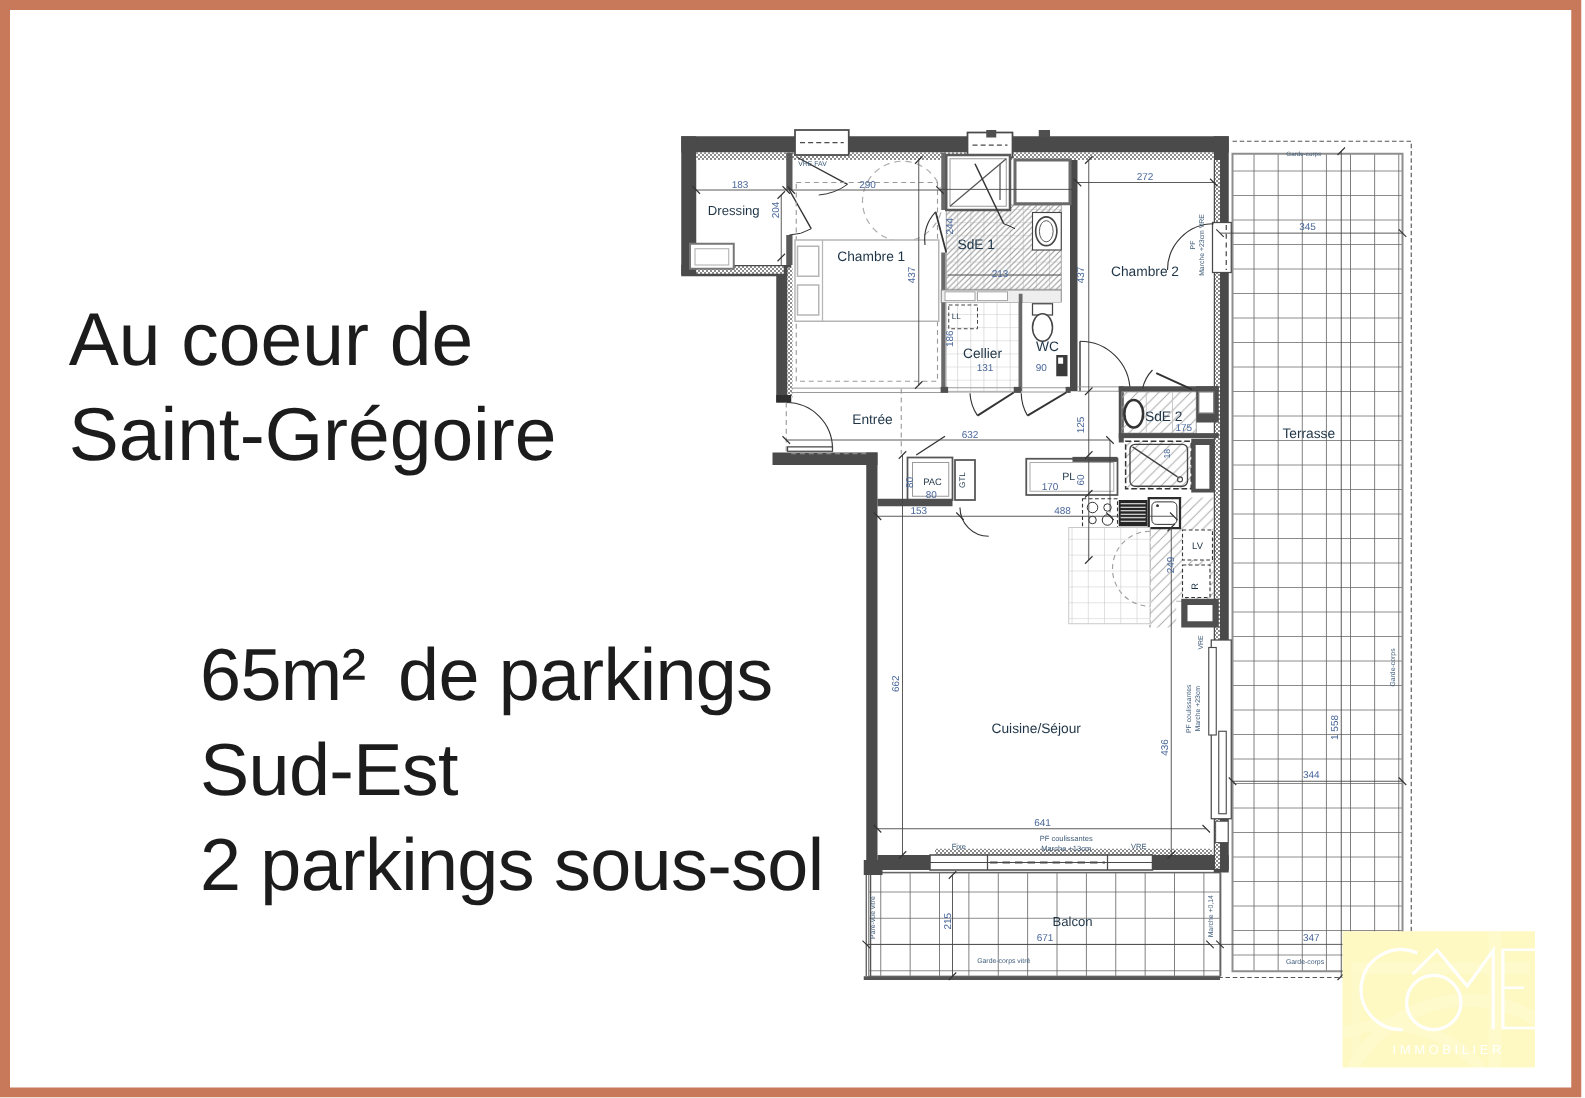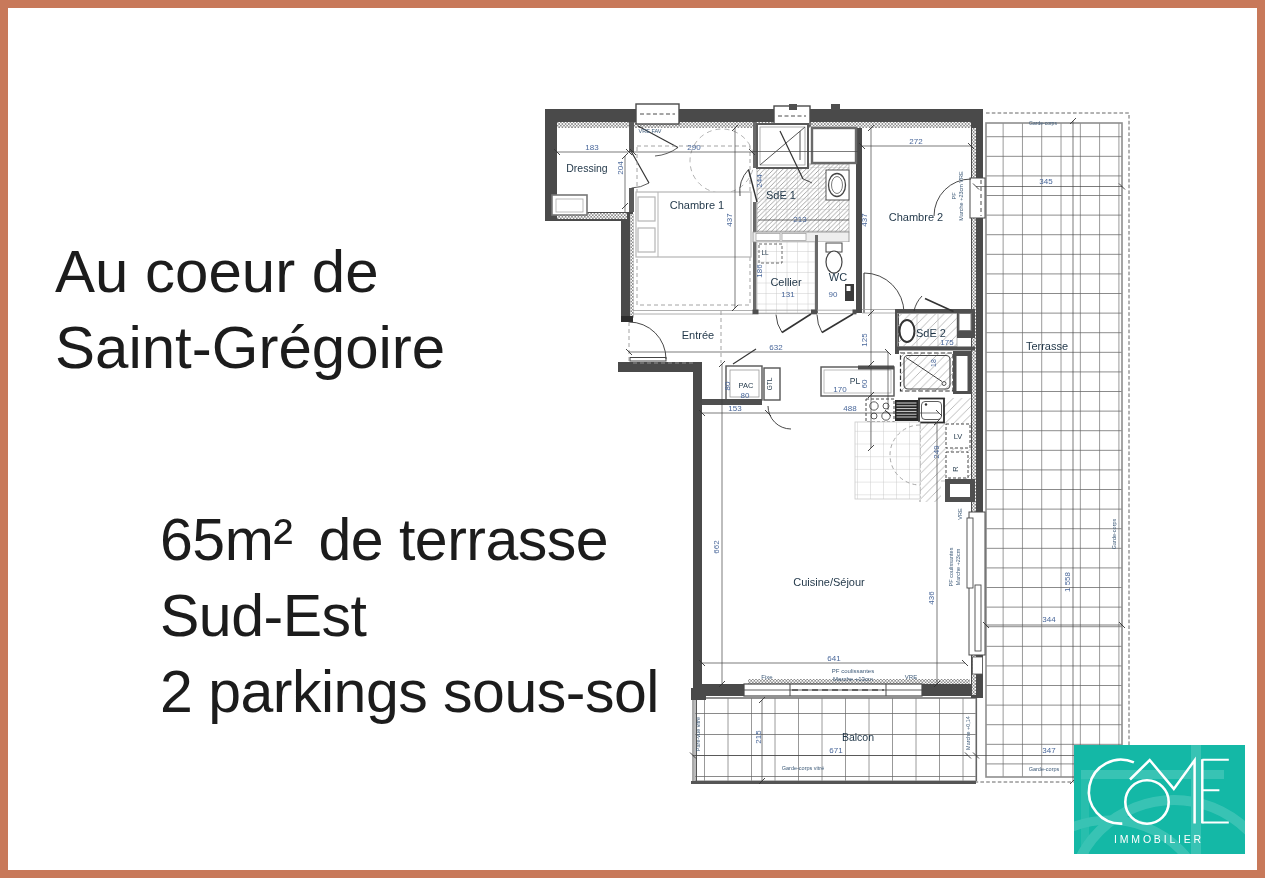--- a/index.html
+++ b/index.html
@@ -6,21 +6,21 @@
   body{width:1268px;height:878px;position:relative;overflow:hidden;font-family:"Liberation Sans",sans-serif;}
   .abs{position:absolute;}
 </style>
 </head>
 <body>
 
 <div class="abs" style="left:0;top:0;width:1265px;height:878px;border:8px solid #c8795a;box-sizing:border-box;"></div>
 
 <div class="abs" style="left:55px;top:234px;width:700px;font-size:60px;line-height:76px;color:#1c1c1c;">Au coeur de<br>Saint-Grégoire</div>
 
-<div class="abs" style="left:160px;top:502px;font-size:59px;line-height:76px;color:#1c1c1c;letter-spacing:-0.5px;">65m²<span style="margin-left:26px">de terrasse</span><br>Sud-Est<br>2 parkings sous-sol</div>
+<div class="abs" style="left:160px;top:502px;font-size:59px;line-height:76px;color:#1c1c1c;letter-spacing:-0.5px;">65m²<span style="margin-left:26px">de parkings</span><br>Sud-Est<br>2 parkings sous-sol</div>
 
 <svg class="abs" style="left:0;top:0;" width="1268" height="878" viewBox="0 0 1268 878">
 <defs>
 
   <pattern id="hatch" width="4.6" height="4.6" patternUnits="userSpaceOnUse">
     <path d="M-1,1 l2,-2 M0,4.6 L4.6,0 M3.6,5.6 l2,-2" stroke="#979797" stroke-width="0.85" fill="none"></path>
   </pattern>
   <pattern id="hatchL" width="8.5" height="8.5" patternUnits="userSpaceOnUse">
     <path d="M-1,1 l2,-2 M0,8.5 L8.5,0 M7.5,9.5 l2,-2" stroke="#ababab" stroke-width="0.8" fill="none"></path>
   </pattern>
@@ -449,21 +449,21 @@
   <text transform="translate(962,514) rotate(-90)" font-size="5.5">VRE</text>
   <text transform="translate(953,567) rotate(-90)" font-size="5.5">PF coulissantes</text>
   <text transform="translate(960,567) rotate(-90)" font-size="5.5">Marche +23cm</text>
   <text transform="translate(700,734) rotate(-90)" font-size="5.5">Pare-vue vitré</text>
   <text transform="translate(970,733) rotate(-90)" font-size="5.5">Marche +0,14</text>
   <text transform="translate(1116,534) rotate(-90)" font-size="5.5">Garde-corps</text>
 </g>
 <rect x="972.5" y="657" width="10" height="17" fill="#fff" stroke="#555" stroke-width="0.8"></rect>
 </svg>
 
-<div class="abs" style="left:1074px;top:745px;width:171px;height:109px;background:#14b8a6;overflow:hidden;">
+<div class="abs" style="left:1074px;top:745px;width:154px;height:109px;background:#fef9c3;overflow:hidden;">
 <svg width="171" height="109" viewBox="0 0 171 109">
 
   <g stroke="#ffffff" opacity="0.16" fill="none">
     <rect x="7" y="25" width="143" height="9" stroke="none" fill="#fff"></rect>
         <rect x="7" y="34" width="8" height="75" stroke="none" fill="#fff" opacity="0.55"></rect>
     <rect x="117" y="0" width="10" height="109" stroke="none" fill="#fff"></rect>
     <circle cx="100" cy="160" r="105" stroke-width="10"></circle>
     <circle cx="35" cy="175" r="100" stroke-width="9"></circle>
   </g>
 

